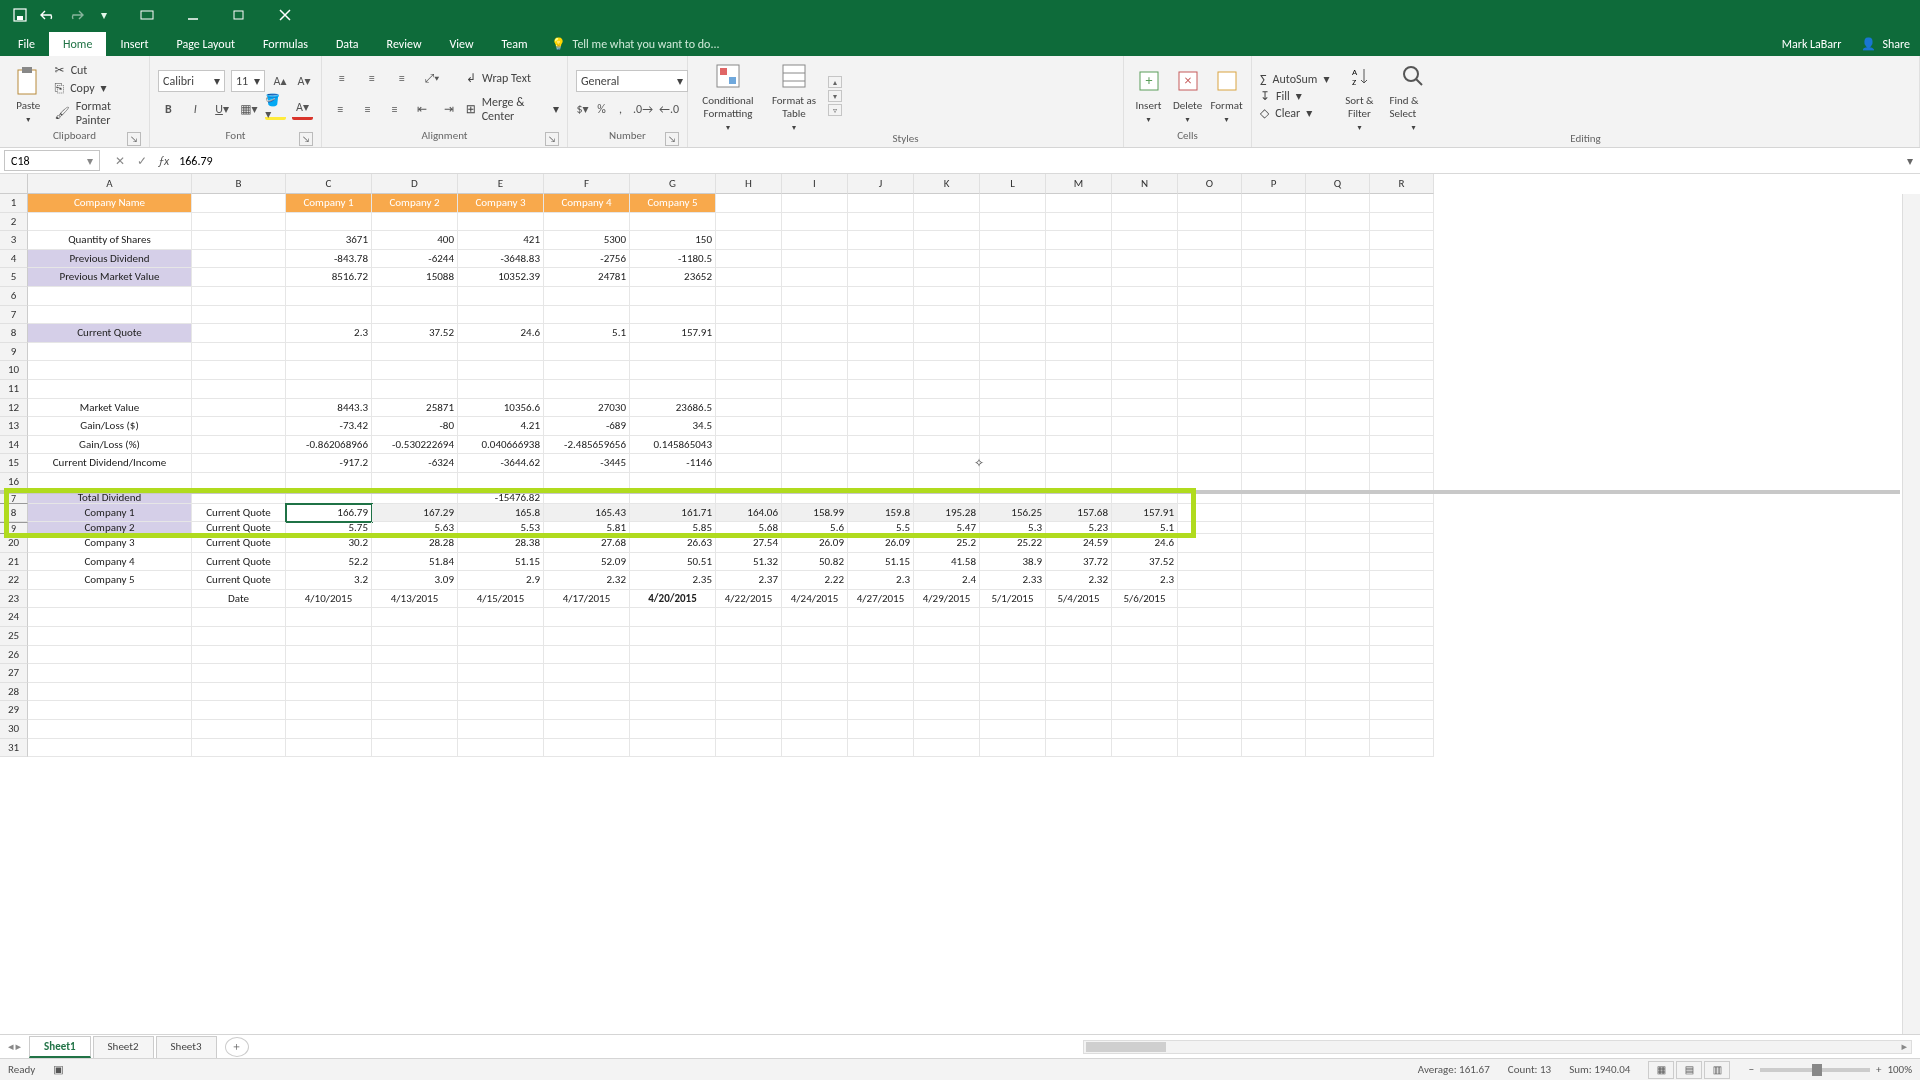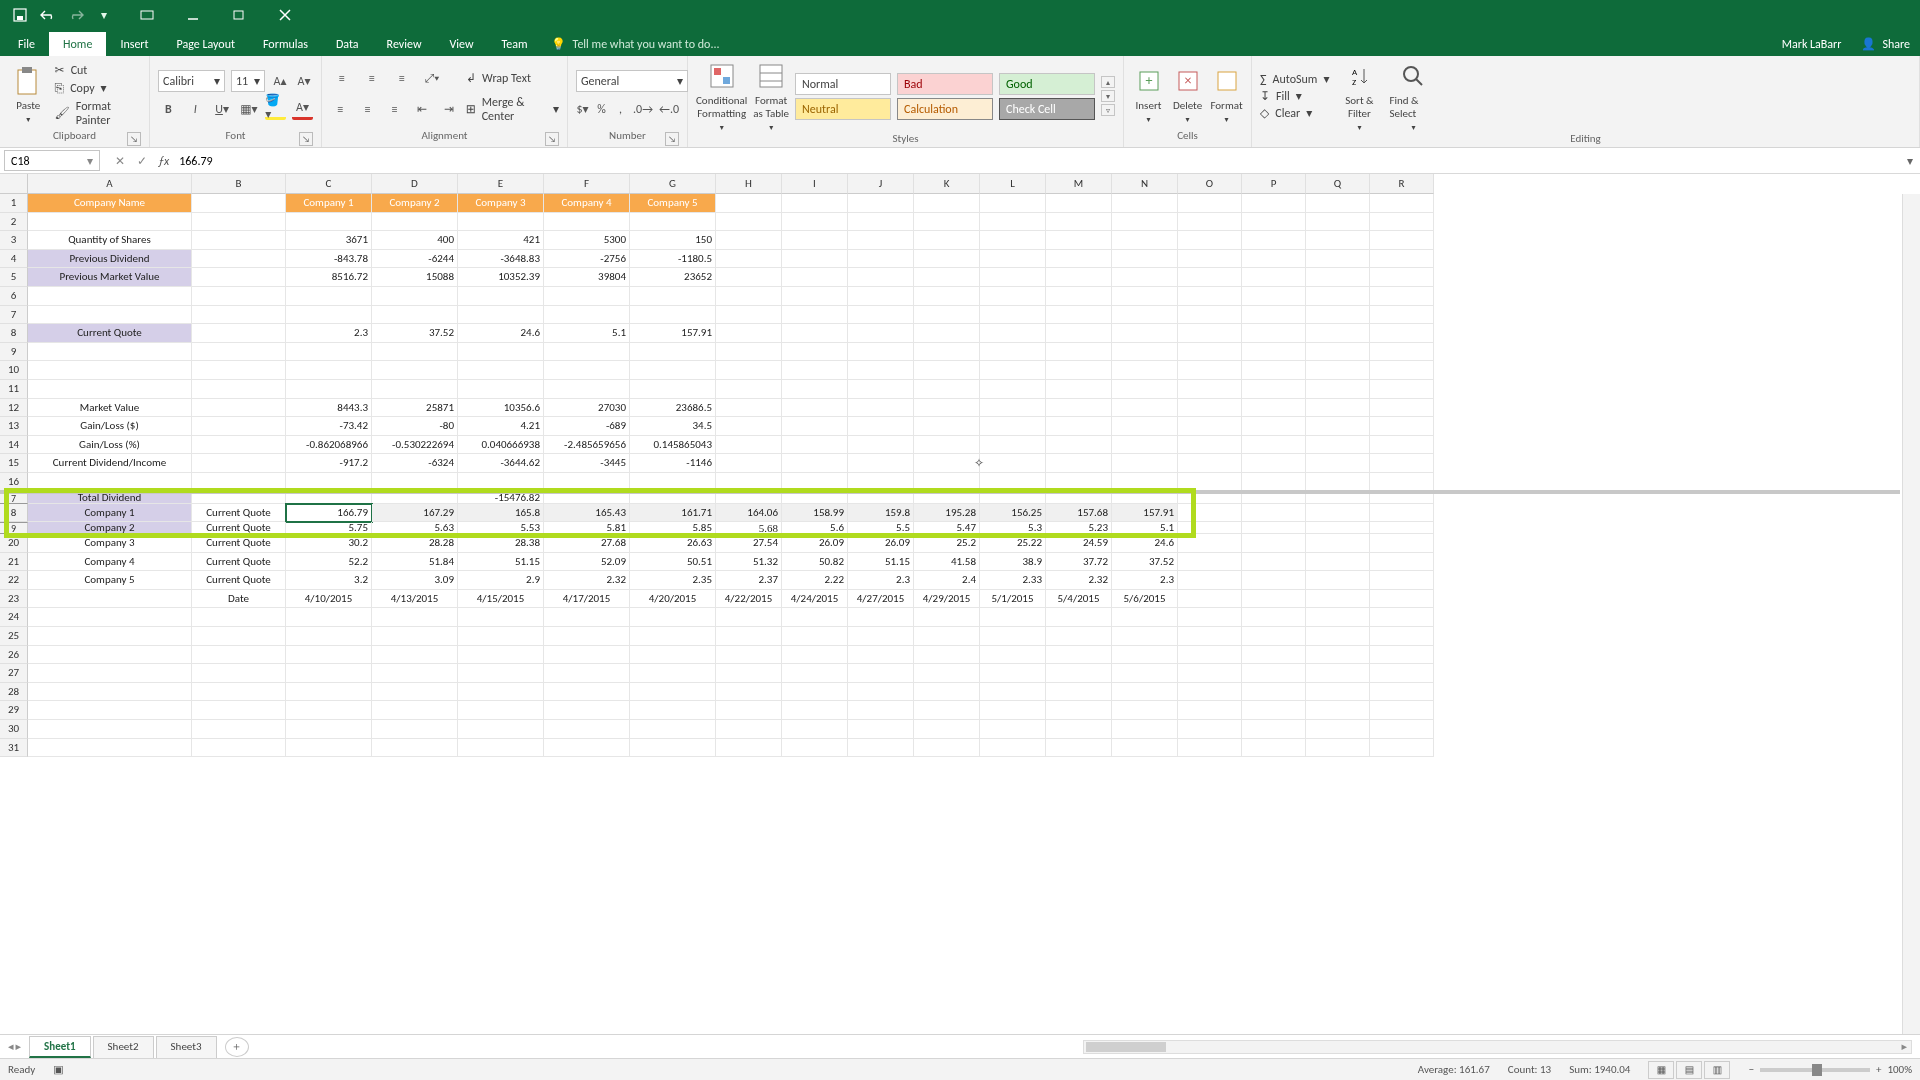--- a/index.html
+++ b/index.html
@@ -287,44 +287,20 @@
         <div class="icon">
             <svg width="26" height="26">
               <rect x="2" y="2" width="22" height="22" fill="#fff" stroke="#888"></rect>
               <line x1="2" y1="10" x2="24" y2="10" stroke="#888"></line>
               <line x1="2" y1="18" x2="24" y2="18" stroke="#888"></line>
             </svg>
           </div>
         <span style="text-align:center">Format as Table</span>
           <span style="font-size:8px">▾</span>
         </div>
-      <div class="col" style="gap:3px">
-        <div class="row">
-          <div class="style-btn" style="background:#fff">
-              <span>Normal</span>
-            </div>
-          <div class="style-btn" style="background:#fbd2d2;color:#9c0006">
-              <span>Bad</span>
-            </div>
-          <div class="style-btn" style="background:#d5efd4;color:#006100">
-              <span>Good</span>
-            </div>
-        </div>
-        <div class="row">
-          <div class="style-btn" style="background:#ffeb9c;color:#9c6500">
-              <span>Neutral</span>
-            </div>
-          <div class="style-btn" style="background:#fdeed4;color:#b55b00;border-color:#888">
-              <span>Calculation</span>
-            </div>
-          <div class="style-btn" style="background:#a8a8a8;color:#fff;border-color:#555">
-              <span>Check Cell</span>
-            </div>
-        </div>
-      </div>
       <div class="carets">
         <div class="caret">▴</div>
         <div class="caret">▾</div>
         <div class="caret">▿</div>
       </div>
     </div>
     <div class="group-label"><span>Styles</span></div>
   </div>
 
   <div class="group" style="width:128px">
@@ -544,21 +520,21 @@
         <div class="cell" style="width: 64px; line-height: 18.6px;"></div>
         <div class="cell" style="width: 64px; line-height: 18.6px;"></div>
         <div class="cell" style="width: 64px; line-height: 18.6px;"></div>
       </div>
       <div class="cell-row" style="height: 18.6px;">
         <div class="cell txt hdr-lav" style="width: 164px; line-height: 18.6px;">Previous Market Value</div>
         <div class="cell txt" style="width: 94px; line-height: 18.6px;"></div>
         <div class="cell" style="width: 86px; line-height: 18.6px;">8516.72</div>
         <div class="cell" style="width: 86px; line-height: 18.6px;">15088</div>
         <div class="cell" style="width: 86px; line-height: 18.6px;">10352.39</div>
-        <div class="cell" style="width: 86px; line-height: 18.6px;">39804</div>
+        <div class="cell" style="width: 86px; line-height: 18.6px;">24781</div>
         <div class="cell" style="width: 86px; line-height: 18.6px;">23652</div>
         <div class="cell" style="width: 66px; line-height: 18.6px;"></div>
         <div class="cell" style="width: 66px; line-height: 18.6px;"></div>
         <div class="cell" style="width: 66px; line-height: 18.6px;"></div>
         <div class="cell" style="width: 66px; line-height: 18.6px;"></div>
         <div class="cell" style="width: 66px; line-height: 18.6px;"></div>
         <div class="cell" style="width: 66px; line-height: 18.6px;"></div>
         <div class="cell" style="width: 66px; line-height: 18.6px;"></div>
         <div class="cell" style="width: 64px; line-height: 18.6px;"></div>
         <div class="cell" style="width: 64px; line-height: 18.6px;"></div>
@@ -826,21 +802,21 @@
         <div class="cell" style="width: 64px; line-height: 18.6px;"></div>
       </div>
       <div class="cell-row split" style="height: 12px;">
         <div class="cell txt hdr-lav" style="width: 164px; line-height: 12px;">Company 2</div>
         <div class="cell txt" style="width: 94px; line-height: 12px;">Current Quote</div>
         <div class="cell" style="width: 86px; line-height: 12px;">5.75</div>
         <div class="cell" style="width: 86px; line-height: 12px;">5.63</div>
         <div class="cell" style="width: 86px; line-height: 12px;">5.53</div>
         <div class="cell" style="width: 86px; line-height: 12px;">5.81</div>
         <div class="cell" style="width: 86px; line-height: 12px;">5.85</div>
-        <div class="cell" style="width: 66px; line-height: 12px; font-family: Liberation Serif, serif;">5.68</div>
+        <div class="cell" style="width: 66px; line-height: 12px;">5.68</div>
         <div class="cell" style="width: 66px; line-height: 12px;">5.6</div>
         <div class="cell" style="width: 66px; line-height: 12px;">5.5</div>
         <div class="cell" style="width: 66px; line-height: 12px;">5.47</div>
         <div class="cell" style="width: 66px; line-height: 12px;">5.3</div>
         <div class="cell" style="width: 66px; line-height: 12px;">5.23</div>
         <div class="cell" style="width: 66px; line-height: 12px;">5.1</div>
         <div class="cell" style="width: 64px; line-height: 12px;"></div>
         <div class="cell" style="width: 64px; line-height: 12px;"></div>
         <div class="cell" style="width: 64px; line-height: 12px;"></div>
         <div class="cell" style="width: 64px; line-height: 12px;"></div>
@@ -905,21 +881,21 @@
         <div class="cell" style="width: 64px; line-height: 18.6px;"></div>
         <div class="cell" style="width: 64px; line-height: 18.6px;"></div>
       </div>
       <div class="cell-row" style="height: 18.6px;">
         <div class="cell txt" style="width: 164px; line-height: 18.6px;"></div>
         <div class="cell txt" style="width: 94px; line-height: 18.6px;">Date</div>
         <div class="cell txt" style="width: 86px; line-height: 18.6px;">4/10/2015</div>
         <div class="cell txt" style="width: 86px; line-height: 18.6px;">4/13/2015</div>
         <div class="cell txt" style="width: 86px; line-height: 18.6px;">4/15/2015</div>
         <div class="cell txt" style="width: 86px; line-height: 18.6px;">4/17/2015</div>
-        <div class="cell txt" style="width: 86px; line-height: 18.6px;">4/20/2015</div>
+        <div class="cell txt" style="width: 86px; line-height: 18.6px; font-weight: bold;">4/20/2015</div>
         <div class="cell txt" style="width: 66px; line-height: 18.6px;">4/22/2015</div>
         <div class="cell txt" style="width: 66px; line-height: 18.6px;">4/24/2015</div>
         <div class="cell txt" style="width: 66px; line-height: 18.6px;">4/27/2015</div>
         <div class="cell txt" style="width: 66px; line-height: 18.6px;">4/29/2015</div>
         <div class="cell txt" style="width: 66px; line-height: 18.6px;">5/1/2015</div>
         <div class="cell txt" style="width: 66px; line-height: 18.6px;">5/4/2015</div>
         <div class="cell txt" style="width: 66px; line-height: 18.6px;">5/6/2015</div>
         <div class="cell" style="width: 64px; line-height: 18.6px;"></div>
         <div class="cell" style="width: 64px; line-height: 18.6px;"></div>
         <div class="cell" style="width: 64px; line-height: 18.6px;"></div>

